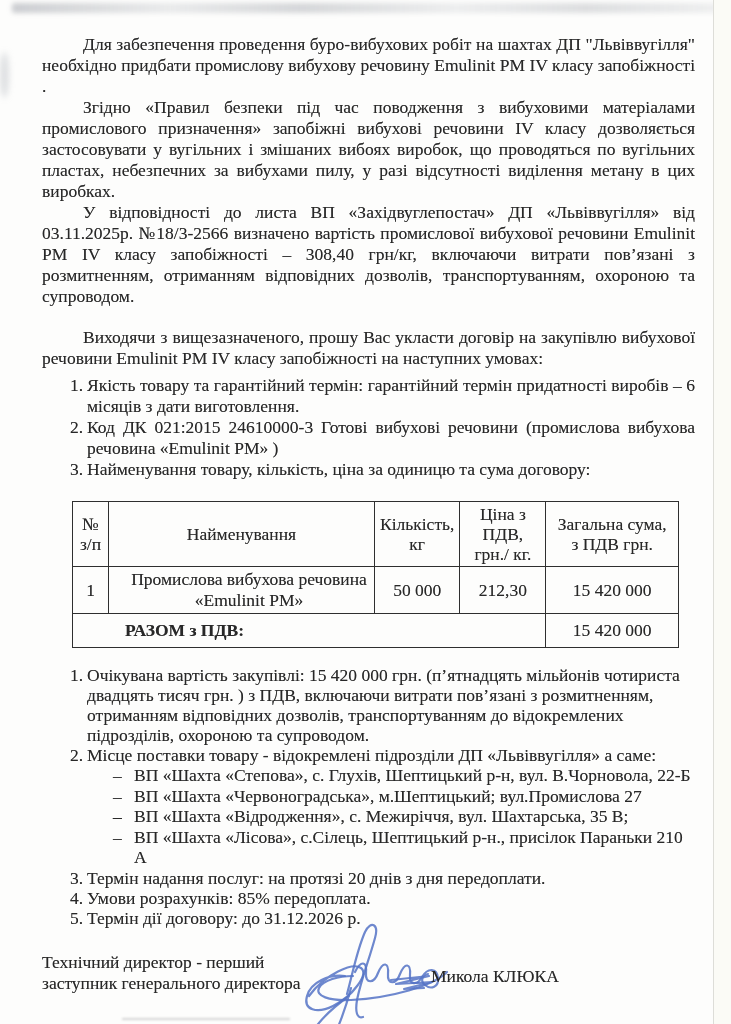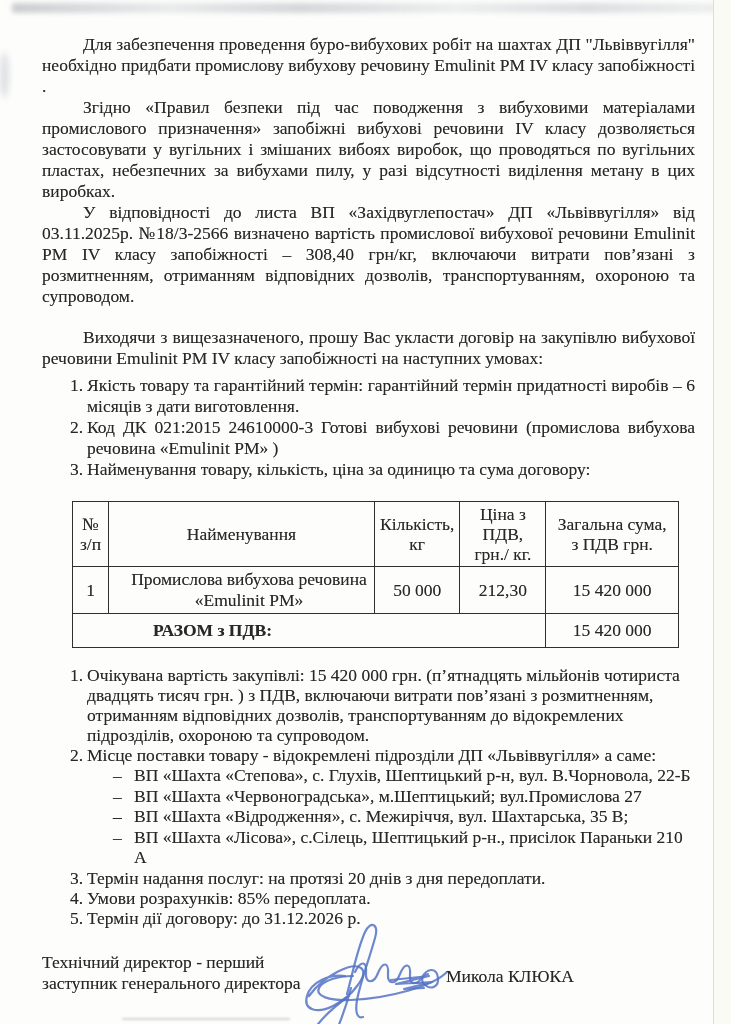--- a/index.html
+++ b/index.html
@@ -45,24 +45,24 @@
   table{width:100%;border-collapse:collapse;}
   th,td{
     border:1.7px solid #2f2f2f;font-weight:normal;font-size:17.5px;
     padding:2px 5px;text-align:center;vertical-align:middle;
     text-shadow:0 0 .4px rgba(45,45,45,.45);
   }
   th{line-height:20px;white-space:pre-line;height:40px;}
   td{height:42px;}
   td.name{text-align:center;padding-left:20px;line-height:21px;}
   tr.total td{height:29px;}
-  td.total-label{text-align:left;padding-left:80px;font-weight:bold;}
+  td.total-label{text-align:left;padding-left:52px;font-weight:bold;}
   .sig{position:relative;margin-top:24px;height:150px;font-size:17.5px;line-height:21px;text-shadow:0 0 .4px rgba(45,45,45,.45);}
   .sig-title{position:absolute;left:0;top:0;white-space:pre-line;}
-  .sig-name{position:absolute;left:404px;top:14px;}
+  .sig-name{position:absolute;left:389px;top:14px;}
   .sign-svg{position:absolute;left:253px;top:-30px;pointer-events:none;}
   .sign-svg path{fill:none;stroke-width:2.2;stroke-linecap:round;stroke-linejoin:round;opacity:.85;}
 </style>
 </head>
 <body>
 
 <div class="page">
   <div class="scan-top"></div>
   <div class="scan-left"></div>
   <div class="scan-right"></div>

